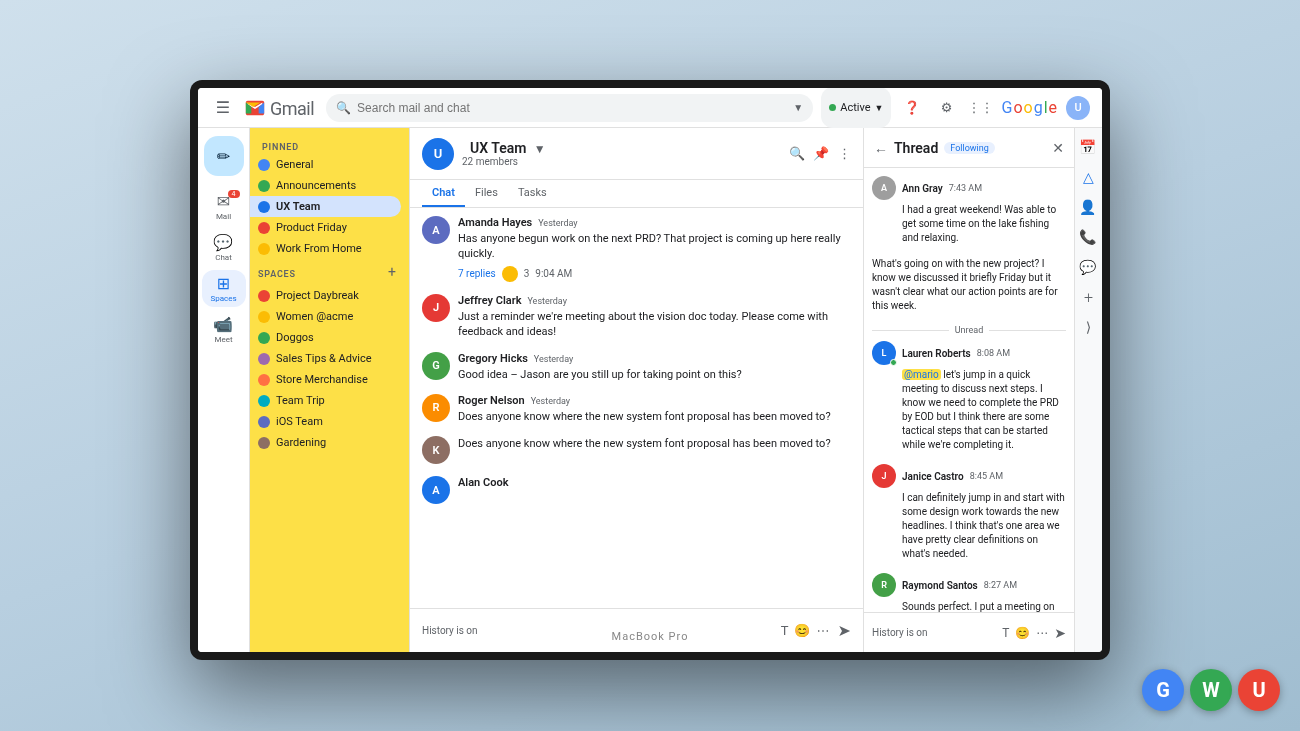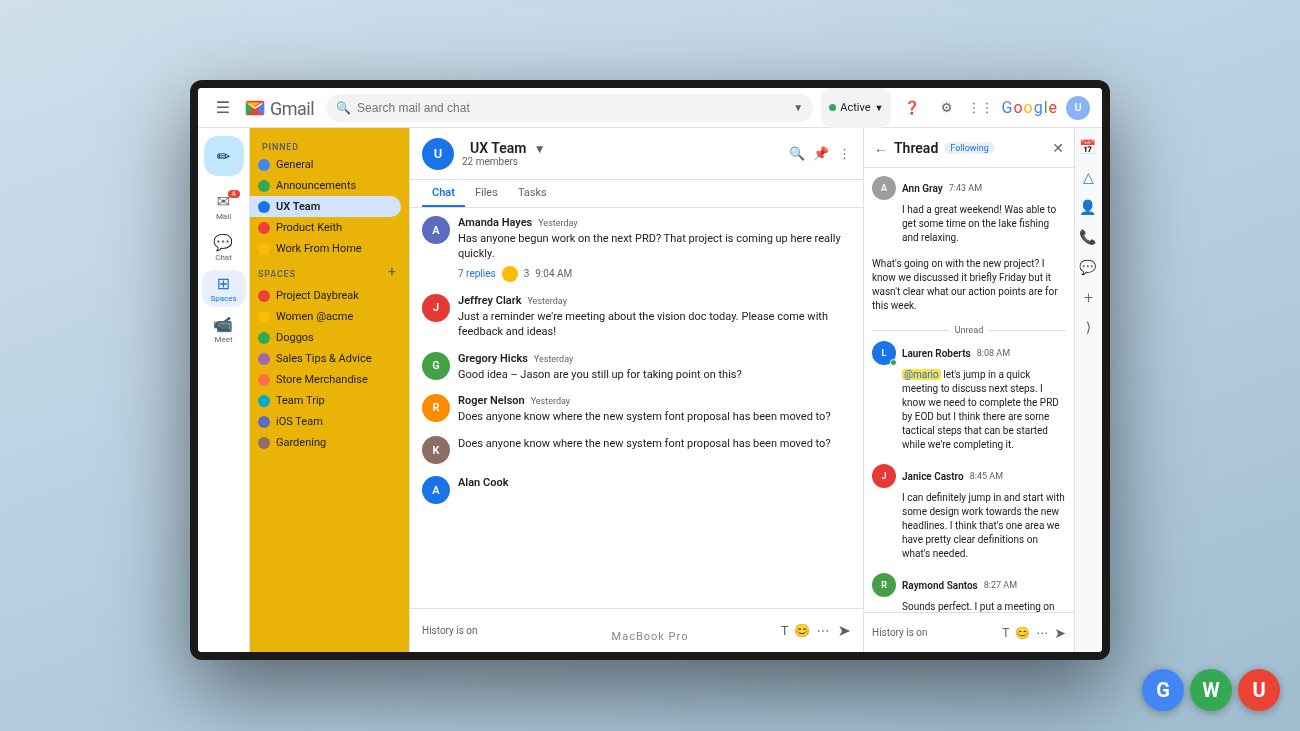--- a/index.html
+++ b/index.html
@@ -222,21 +222,21 @@
       display: flex;
       align-items: center;
       justify-content: center;
       margin-bottom: 8px;
       cursor: pointer;
     }
 
     
     .nav-panel {
       width: 160px;
-      background: #eab308;
+      background: #fde047;
       padding: 8px 0;
       overflow-y: auto;
       border-right: 1px solid #e0e0e0;
     }
 
     .nav-section-label {
       font-size: 9px;
       color: #5f6368;
       font-weight: 600;
       letter-spacing: 0.8px;
@@ -718,21 +718,21 @@
         <div class="nav-item">
           <div class="nav-dot" style="background:#34a853;"></div>
           <span>Announcements</span>
         </div>
         <div class="nav-item active">
           <div class="nav-dot" style="background:#1a73e8;"></div>
           <span>UX Team</span>
         </div>
         <div class="nav-item">
           <div class="nav-dot" style="background:#ea4335;"></div>
-          <span>Product Keith</span>
+          <span>Product Friday</span>
         </div>
         <div class="nav-item">
           <div class="nav-dot" style="background:#fbbc04;"></div>
           <span>Work From Home</span>
         </div>
 
         <div class="spaces-header">
           <span class="nav-section-label" style="padding:6px 0 2px;">SPACES</span>
           <div class="add-btn">+</div>
         </div>

